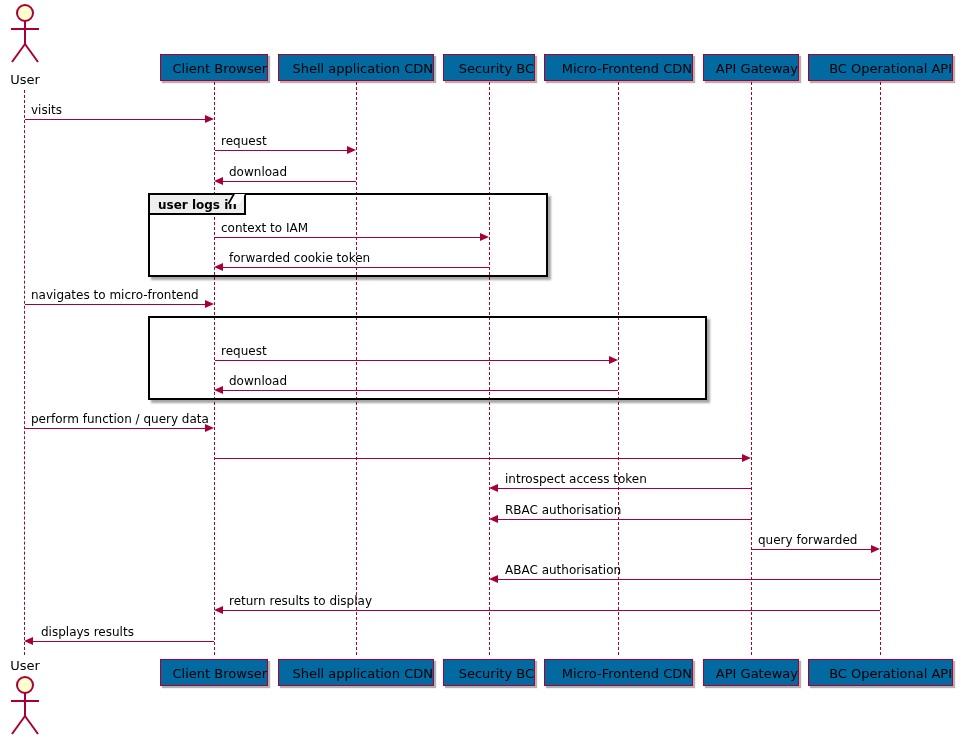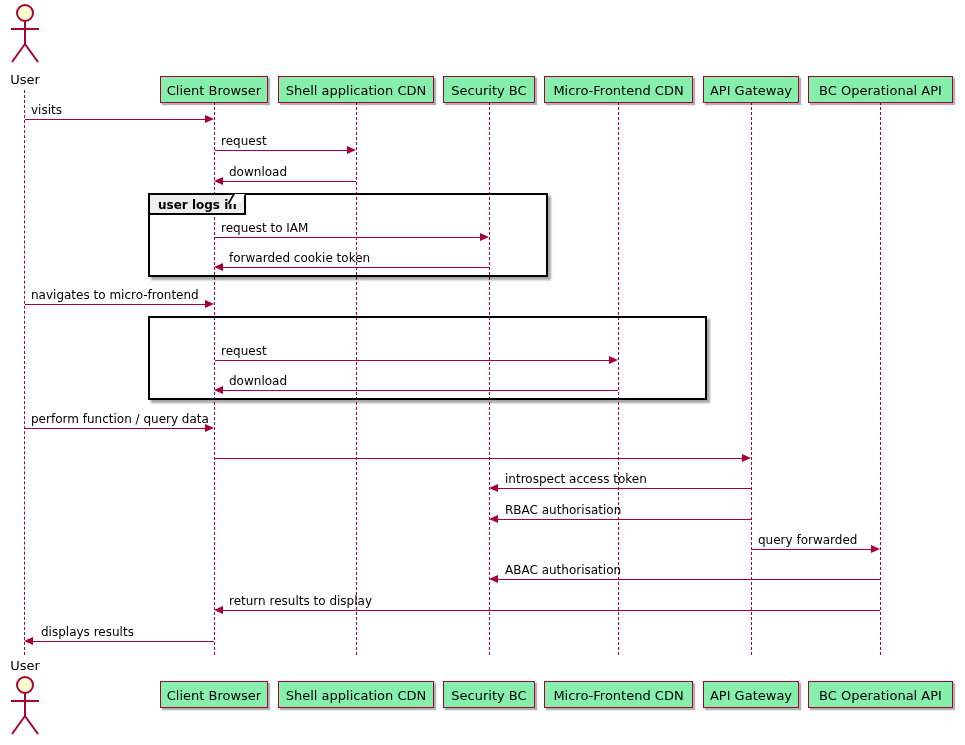--- a/index.html
+++ b/index.html
@@ -18,31 +18,30 @@
     background: #ffffff;
   }
   .lifeline {
     position: absolute;
     width: 0;
     border-left: 1px dashed #A80036;
   }
   .participant {
     position: absolute;
     box-sizing: border-box;
-    background: #86efac;
+    background: #0369a1;
     border: 1px solid #A80036;
     color: #000000;
     font-size: 13px;
     line-height: 1;
-    text-align: center;
+    text-align: right;
     padding-top: 7px;
     height: 27px;
     box-shadow: 2px 2px 1px rgba(0,0,0,0.30);
     white-space: nowrap;
-    margin-top: 22px;
   }
   .actor-label {
     position: absolute;
     font-size: 13px;
     color: #000000;
     text-align: center;
     white-space: nowrap;
   }
   .msg-line {
     position: absolute;
@@ -162,21 +161,21 @@
   <div class="msg-line" style="left:215px; top:150px; width:132px;"></div>
   <div class="arrow-head arrow-right" style="left:347px; top:146px;"></div>
   <div class="msg-label" style="left:221px; top:134px;">request</div>
 
   <div class="msg-line" style="left:223px; top:181px; width:133px;"></div>
   <div class="arrow-head arrow-left" style="left:214px; top:177px;"></div>
   <div class="msg-label" style="left:229px; top:165px;">download</div>
 
   <div class="msg-line" style="left:215px; top:237px; width:265px;"></div>
   <div class="arrow-head arrow-right" style="left:480px; top:233px;"></div>
-  <div class="msg-label" style="left:221px; top:221px;">request to IAM</div>
+  <div class="msg-label" style="left:221px; top:221px;">context to IAM</div>
 
   <div class="msg-line" style="left:223px; top:267px; width:266px;"></div>
   <div class="arrow-head arrow-left" style="left:214px; top:263px;"></div>
   <div class="msg-label" style="left:229px; top:251px;">forwarded cookie token</div>
 
   <div class="msg-line" style="left:25px; top:304px; width:180px;"></div>
   <div class="arrow-head arrow-right" style="left:205px; top:300px;"></div>
   <div class="msg-label" style="left:31px; top:288px;">navigates to micro-frontend</div>
 
   <div class="msg-line" style="left:215px; top:360px; width:394px;"></div>

